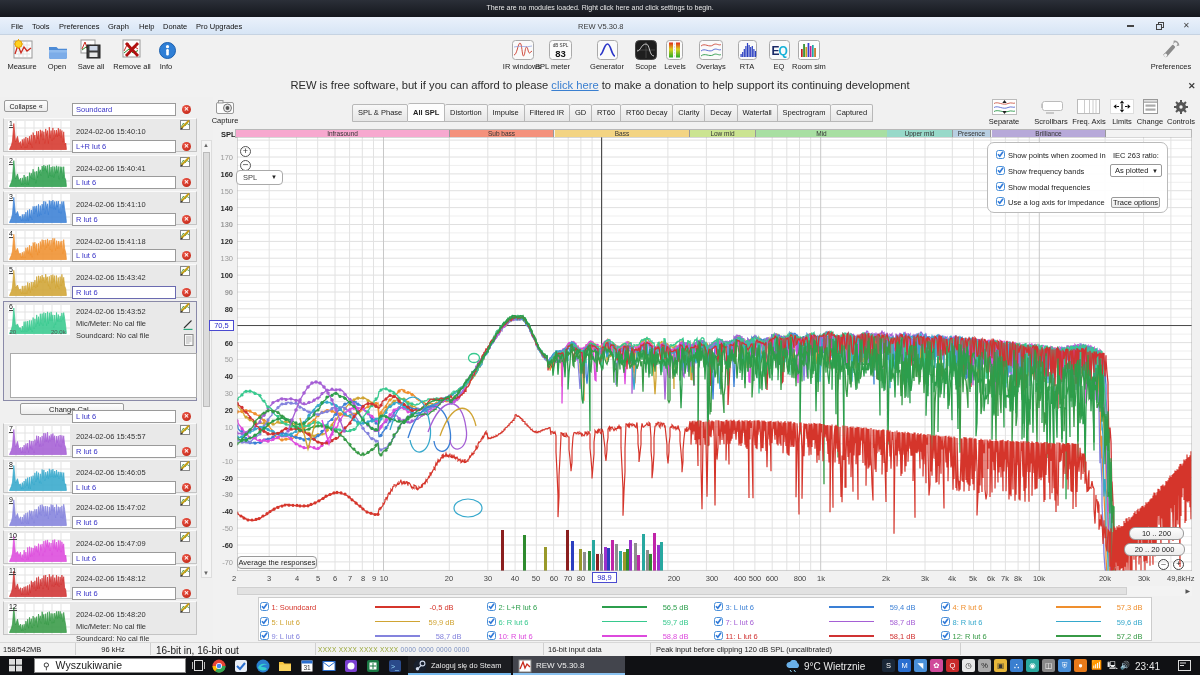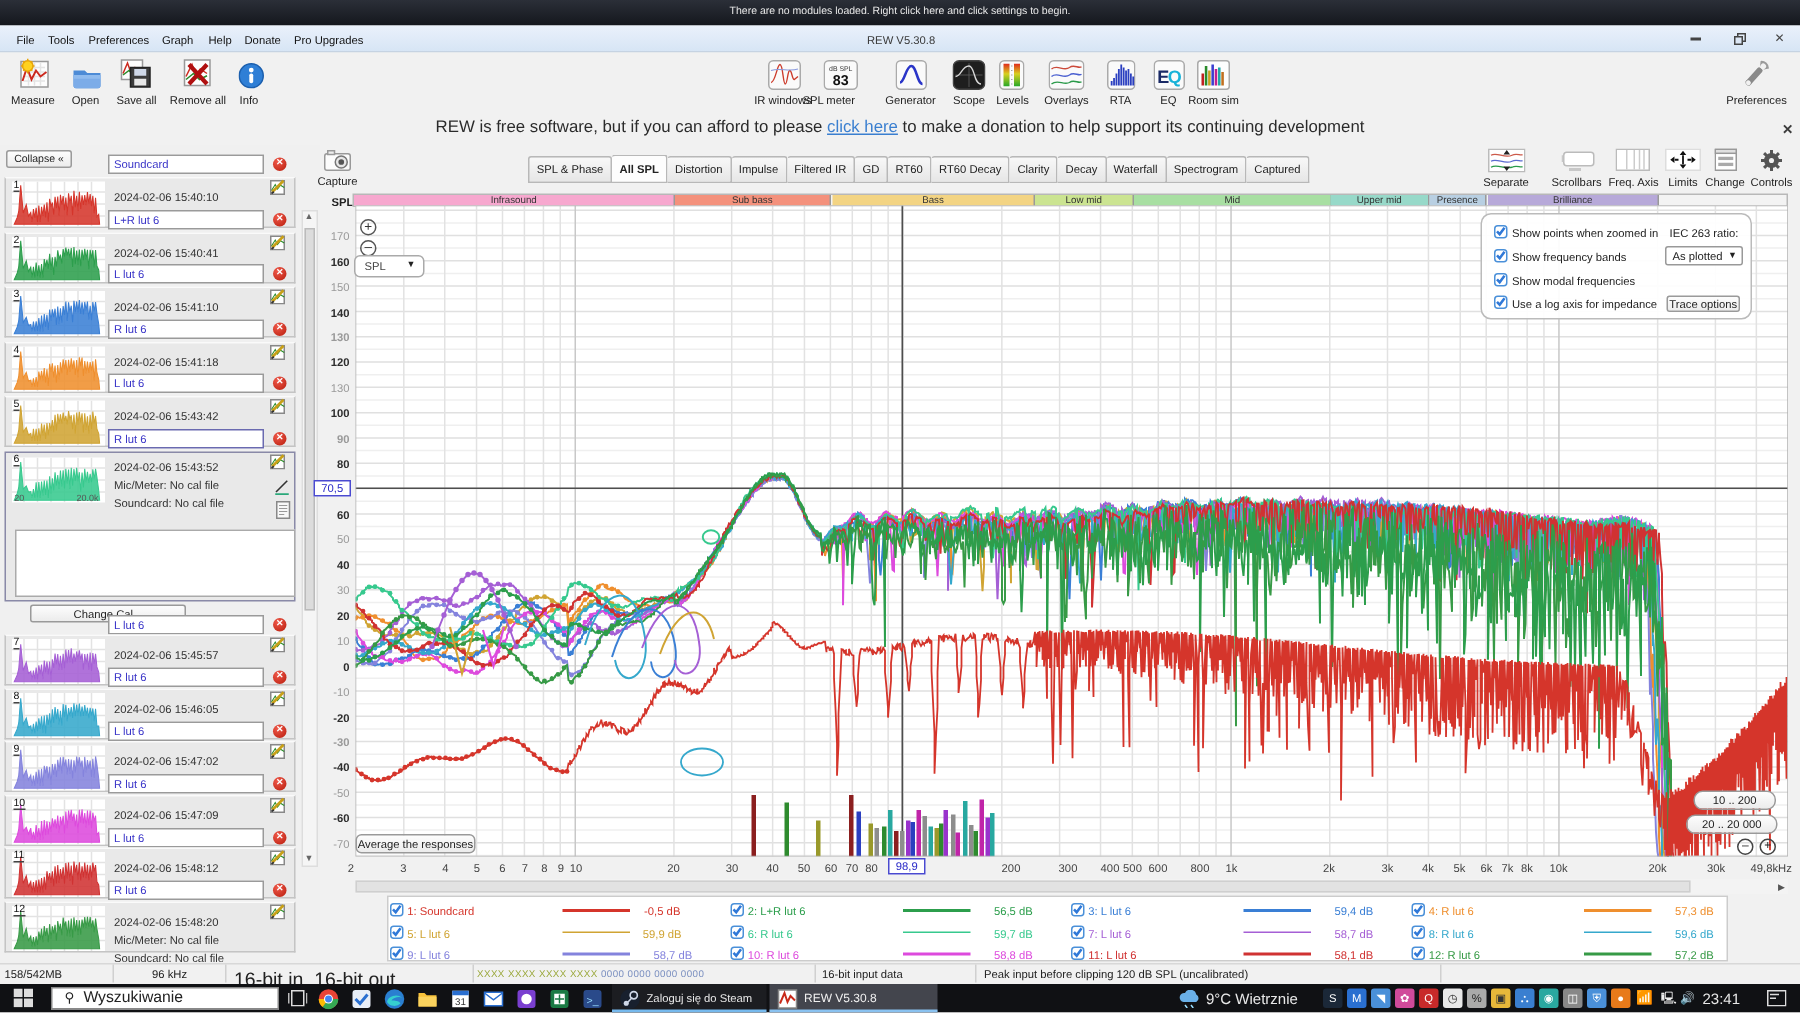--- a/index.html
+++ b/index.html
@@ -1204,21 +1204,21 @@
     <svg width="7" height="7" viewBox="0 0 7 7">
       <path d="M1 3.2 L2.8 5.2 L6 0.8" stroke="#3079d8" stroke-width="1.7" fill="none"></path>
     </svg>
   </div>
 <div class="lgtxt" style="left:952.5px;top:632px;color:#379a46">12: R lut 6</div>
 <div class="ab" style="left:1055.5px;top:635px;width:45px;height:1.6px;background:#379a46"></div>
 <div class="lgtxt" style="left:1102.5px;top:632px;width:40px;text-align:right;color:#379a46">57,2 dB</div>
 <div class="ab" style="left:0;top:642px;width:1200px;height:14px;background:#f1f1f1;border-top:1px solid #d8d8d8"></div>
 <div class="ab" style="left:3px;top:645px;font-size:7.5px;color:#222">158/542MB</div>
 <div class="ab" style="left:78px;top:645px;width:70px;font-size:7.5px;color:#222;text-align:center">96 kHz</div>
-<div class="ab" style="left:156px;top:645px;font-size:13px;color:#222">16-bit in, 16-bit out</div>
+<div class="ab" style="left:156px;top:645px;font-size:10px;color:#222">16-bit in, 16-bit out</div>
 <div class="ab" style="left:318px;top:646px;font-size:6.5px;letter-spacing:0.3px"><span style="color:#9aa83a">XXXX XXXX  XXXX XXXX</span> <span style="color:#7a8fc0">0000 0000  0000 0000</span></div>
 <div class="ab" style="left:548px;top:645px;font-size:7.5px;color:#222">16-bit input data</div>
 <div class="ab" style="left:656px;top:645px;font-size:7.5px;color:#222">Peak input before clipping 120 dB SPL (uncalibrated)</div>
 <div class="ab" style="left:75px;top:643px;width:1px;height:12px;background:#d0d0d0"></div>
 <div class="ab" style="left:150px;top:643px;width:1px;height:12px;background:#d0d0d0"></div>
 <div class="ab" style="left:315px;top:643px;width:1px;height:12px;background:#d0d0d0"></div>
 <div class="ab" style="left:543px;top:643px;width:1px;height:12px;background:#d0d0d0"></div>
 <div class="ab" style="left:650px;top:643px;width:1px;height:12px;background:#d0d0d0"></div>
 <div class="ab" style="left:960px;top:643px;width:1px;height:12px;background:#d0d0d0"></div>
 <div class="ab" style="left:0;top:656px;width:1200px;height:19px;background:#101114">

